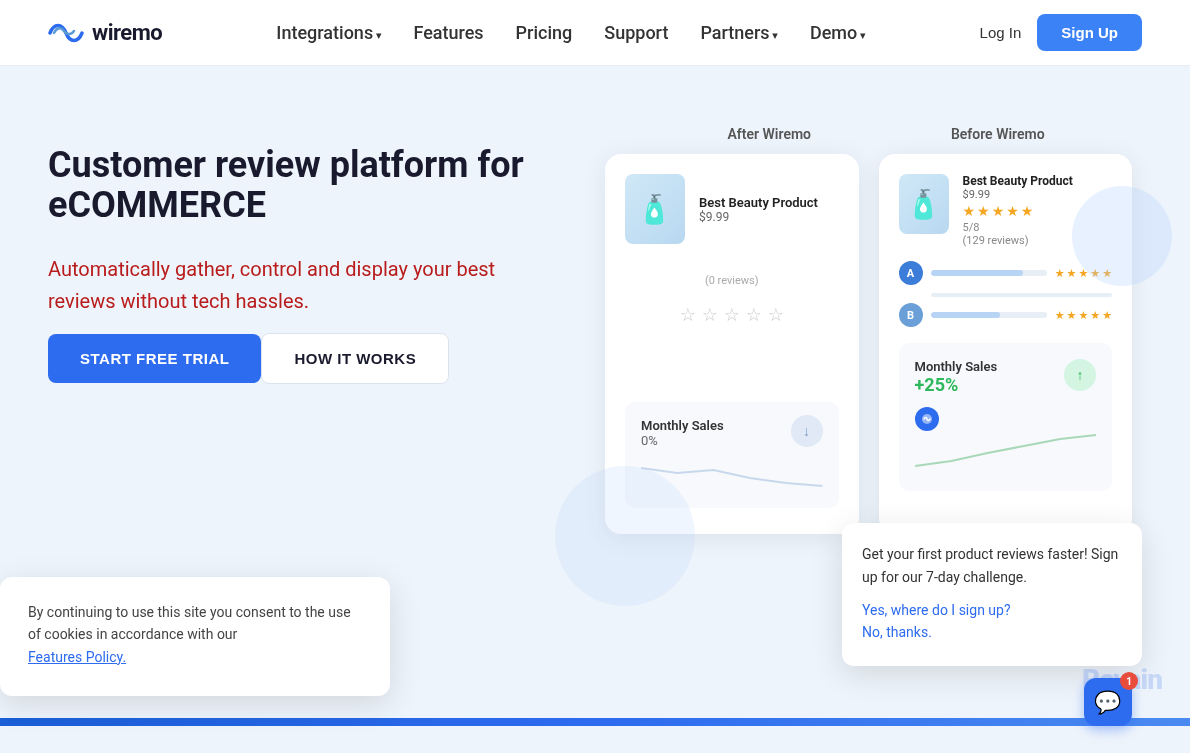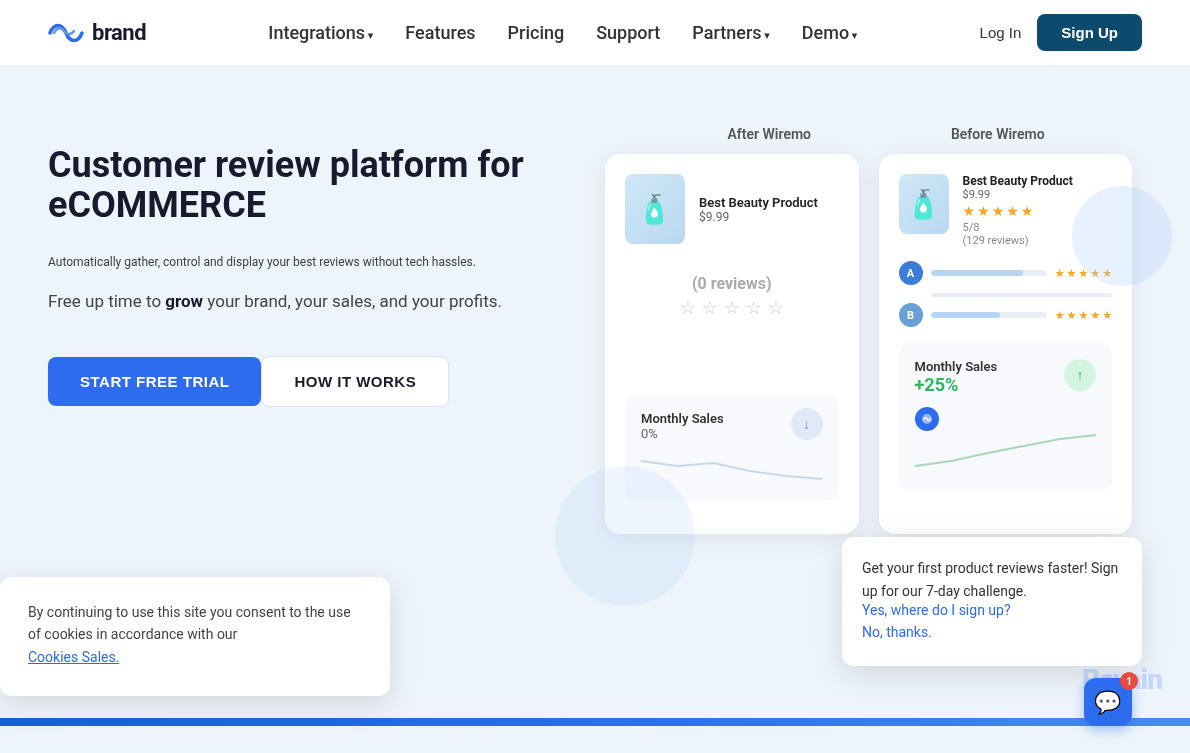--- a/index.html
+++ b/index.html
@@ -57,21 +57,21 @@
     }
     .btn-login {
       background: none;
       border: none;
       font-size: 15px;
       font-weight: 500;
       color: #333;
       cursor: pointer;
     }
     .btn-signup {
-      background: #0c4a6e;
+      background: #3b82f6;
       color: #fff;
       border: none;
       border-radius: 8px;
       padding: 10px 24px;
       font-size: 15px;
       font-weight: 600;
       cursor: pointer;
     }
 
     
@@ -87,22 +87,22 @@
       padding-top: 20px;
     }
     .hero-title {
       font-size: 36px;
       font-weight: 700;
       color: #1a1a2e;
       line-height: 1.1;
       margin-bottom: 28px;
     }
     .hero-subtitle {
-      font-size: 12px;
-      color: #404040;
+      font-size: 20px;
+      color: #b91c1c;
       line-height: 1.6;
       margin-bottom: 16px;
       max-width: 460px;
     }
     .hero-subtitle2 {
       font-size: 17px;
       color: #444;
       line-height: 1.6;
       margin-bottom: 40px;
       max-width: 460px;
@@ -200,24 +200,23 @@
     }
     .product-info .product-price {
       font-size: 12px;
       color: #666;
     }
     .no-reviews {
       text-align: center;
       margin-top: 30px;
     }
     .no-reviews-text {
-      font-size: 16px;
+      font-size: 11px;
       color: #aaa;
-      margin-bottom: 4px;
-      font-weight: bold;
+      margin-bottom: 17px;
     }
     .stars-empty {
       display: flex;
       justify-content: center;
       gap: 4px;
     }
     .star-empty {
       width: 18px;
       height: 18px;
       color: #ccc;
@@ -420,20 +419,21 @@
       background: #fff;
       border-radius: 12px;
       padding: 20px;
       box-shadow: 0 8px 32px rgba(0,0,0,0.12);
       z-index: 100;
     }
     .chat-text {
       font-size: 14px;
       color: #333;
       line-height: 1.6;
+      margin-bottom: 14px;
     }
     .chat-link {
       display: block;
       color: #2d6bef;
       font-size: 14px;
       text-decoration: none;
       margin-bottom: 6px;
     }
 
     
@@ -473,21 +473,21 @@
   </style>
 </head>
 <body>
 
 <nav>
   <div class="nav-logo">
     <svg class="logo-icon" viewBox="0 0 36 28" fill="none">
       <path d="M2 14 C6 4, 14 4, 18 14 C22 24, 30 24, 34 14" stroke="#2d6bef" stroke-width="3.5" fill="none" stroke-linecap="round"></path>
       <path d="M6 14 C9 8, 13 8, 16 12 C19 16, 23 16, 26 12" stroke="#5b9bd5" stroke-width="2.5" fill="none" stroke-linecap="round"></path>
     </svg>
-    <span class="logo-text">brand</span>
+    <span class="logo-text">wiremo</span>
   </div>
   <ul class="nav-links">
     <li>
       <a href="#" class="has-arrow">Integrations</a>
     </li>
     <li>
       <a href="#">Features</a>
     </li>
     <li>
       <a href="#">Pricing</a>
@@ -506,33 +506,30 @@
     <button class="btn-login">Log In</button>
     <button class="btn-signup">Sign Up</button>
   </div>
 </nav>
 
 <div class="hero">
 
   <div class="hero-left">
     <h1 class="hero-title">Customer review platform for eCOMMERCE</h1>
     <p class="hero-subtitle">Automatically gather, control and display your best reviews without tech hassles.</p>
-    <p class="hero-subtitle2">
-      <span>Free up time to </span><strong>grow</strong><span> your brand, your sales, and your profits.</span>
-    </p>
     <div class="hero-buttons">
       <button class="btn-trial">START FREE TRIAL</button>
       <button class="btn-how">HOW IT WORKS</button>
     </div>
 
     <div class="cookie-banner">
       <p class="cookie-text">
         <span>By continuing to use this site you consent to the use of cookies in accordance with our</span>
         <br>
-        <a href="#" class="cookie-link">Cookies Sales.</a>
+        <a href="#" class="cookie-link">Features Policy.</a>
       </p>
     </div>
   </div>
 
   <div class="hero-right">
     <div class="comparison-labels">
       <div class="comparison-label">After Wiremo</div>
       <div class="comparison-label">Before Wiremo</div>
     </div>
     <div class="comparison-cards">

